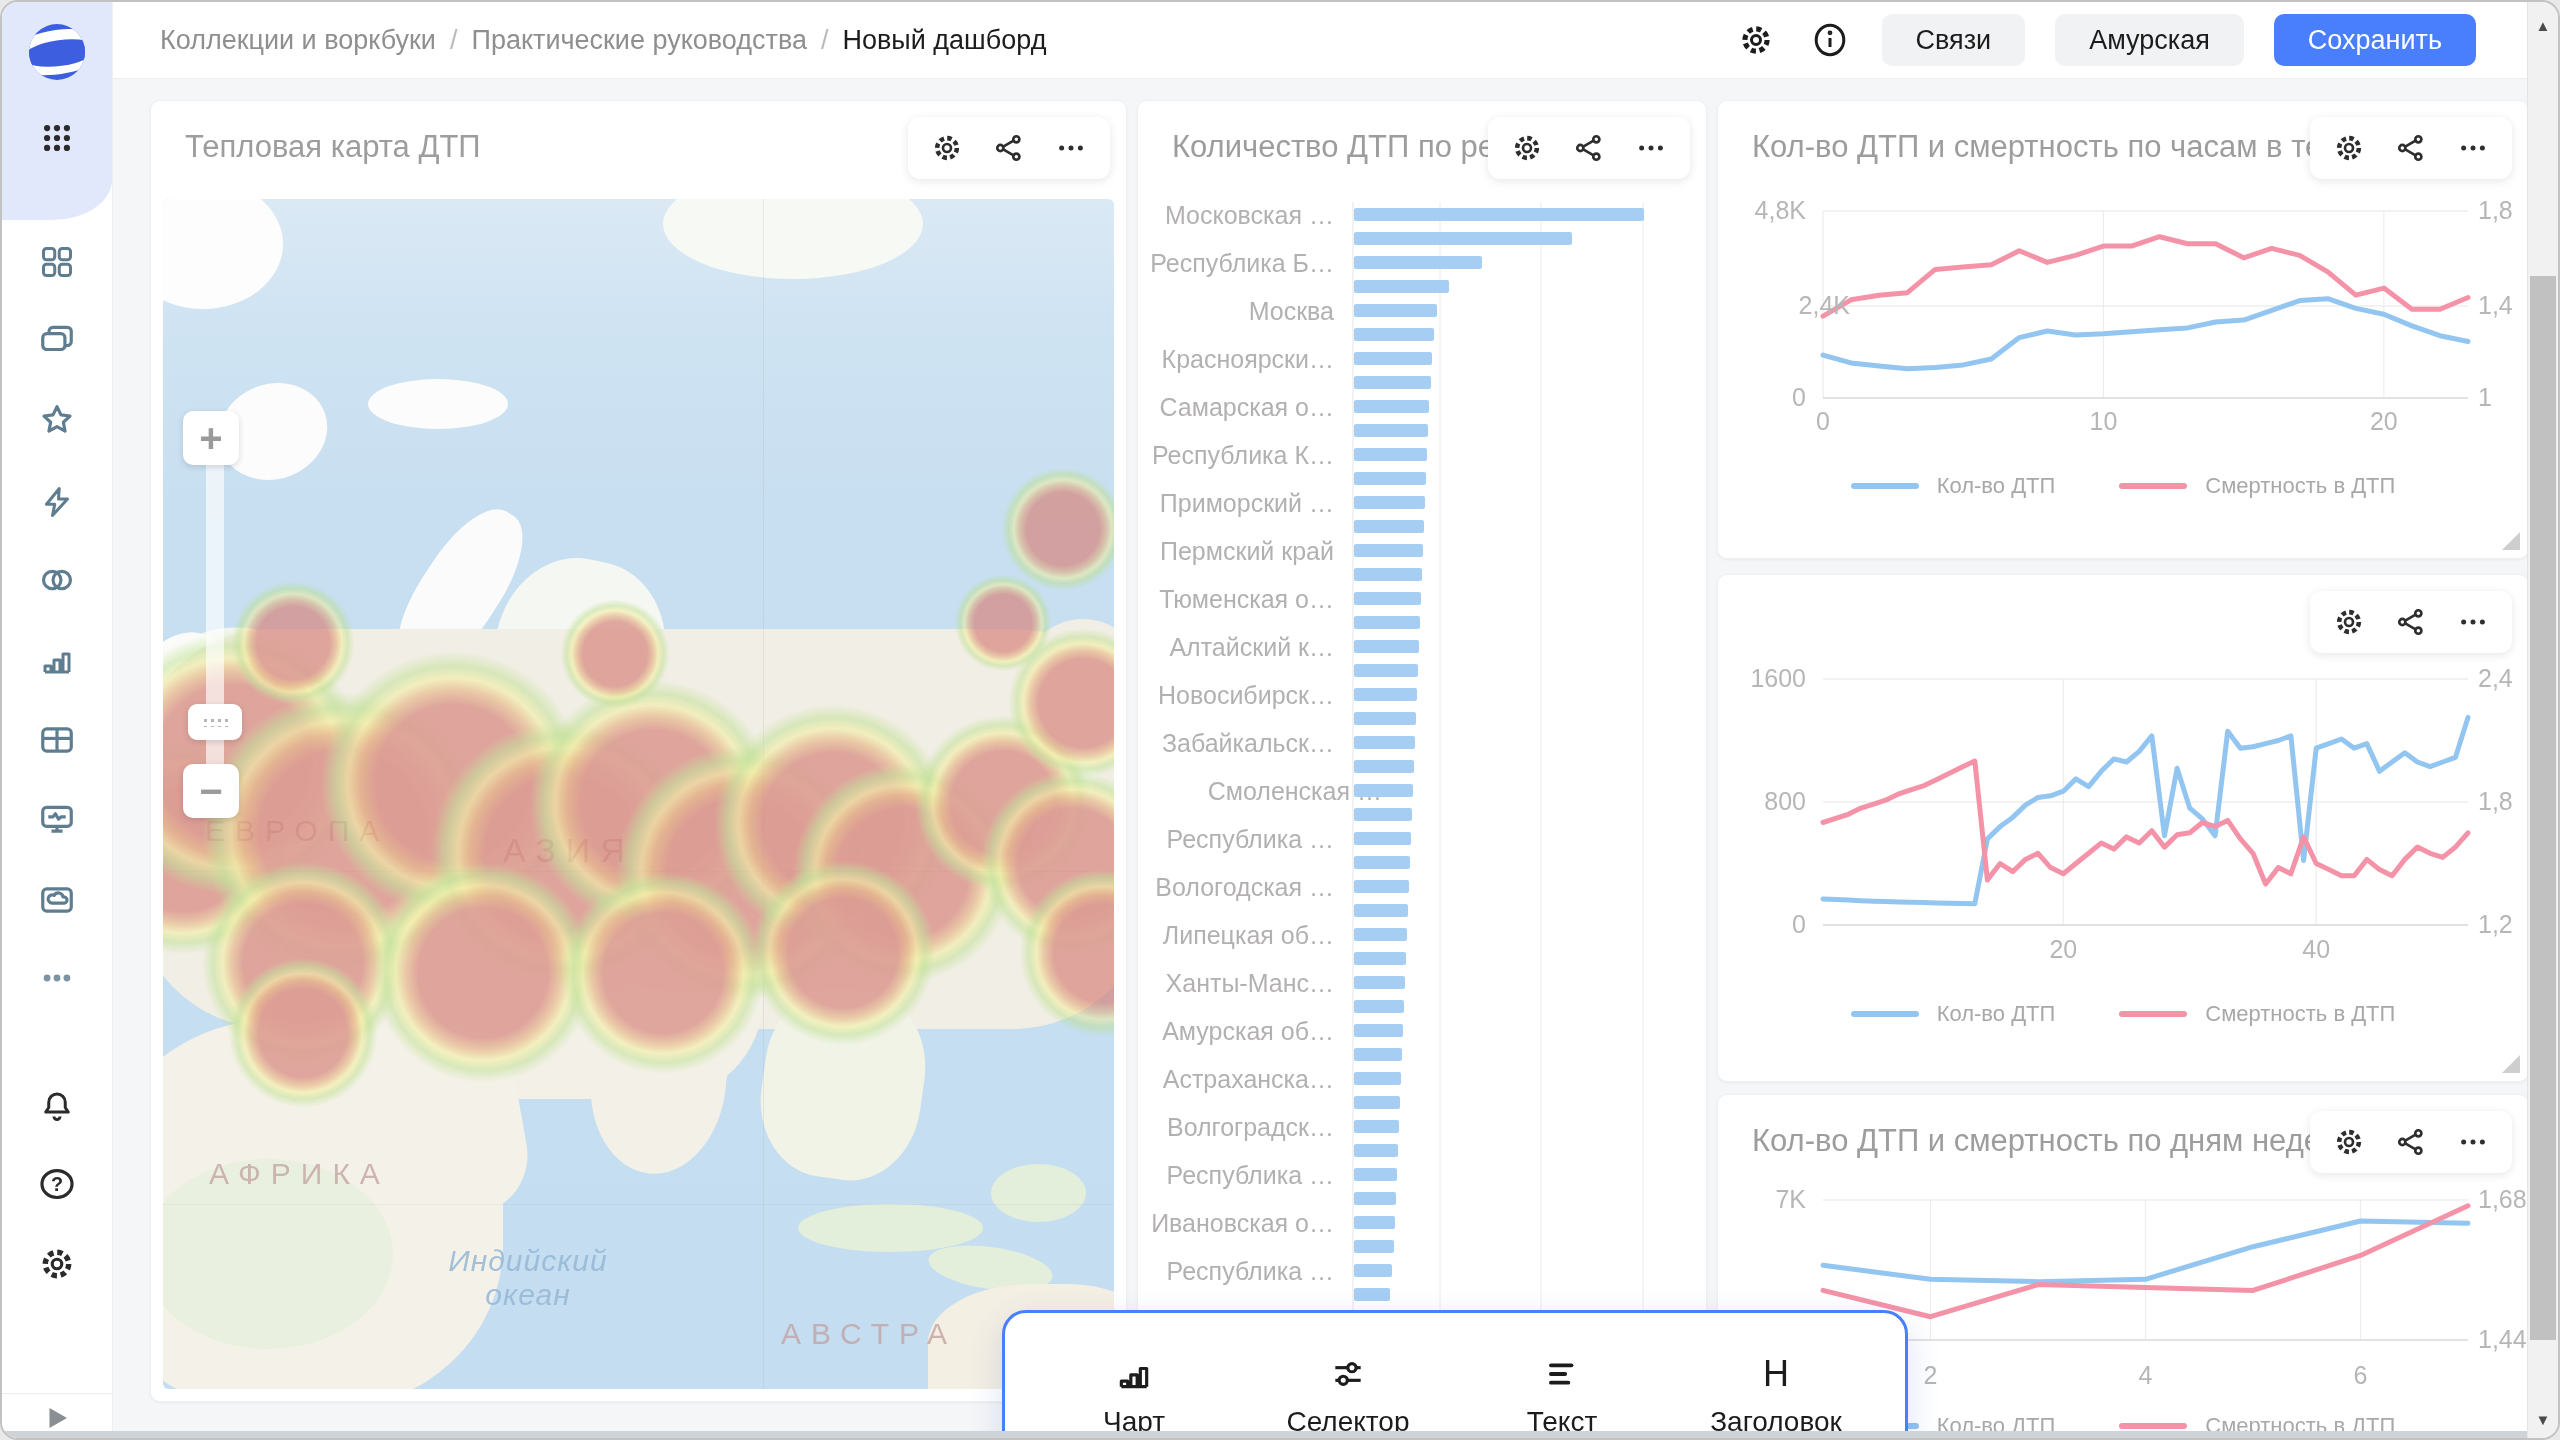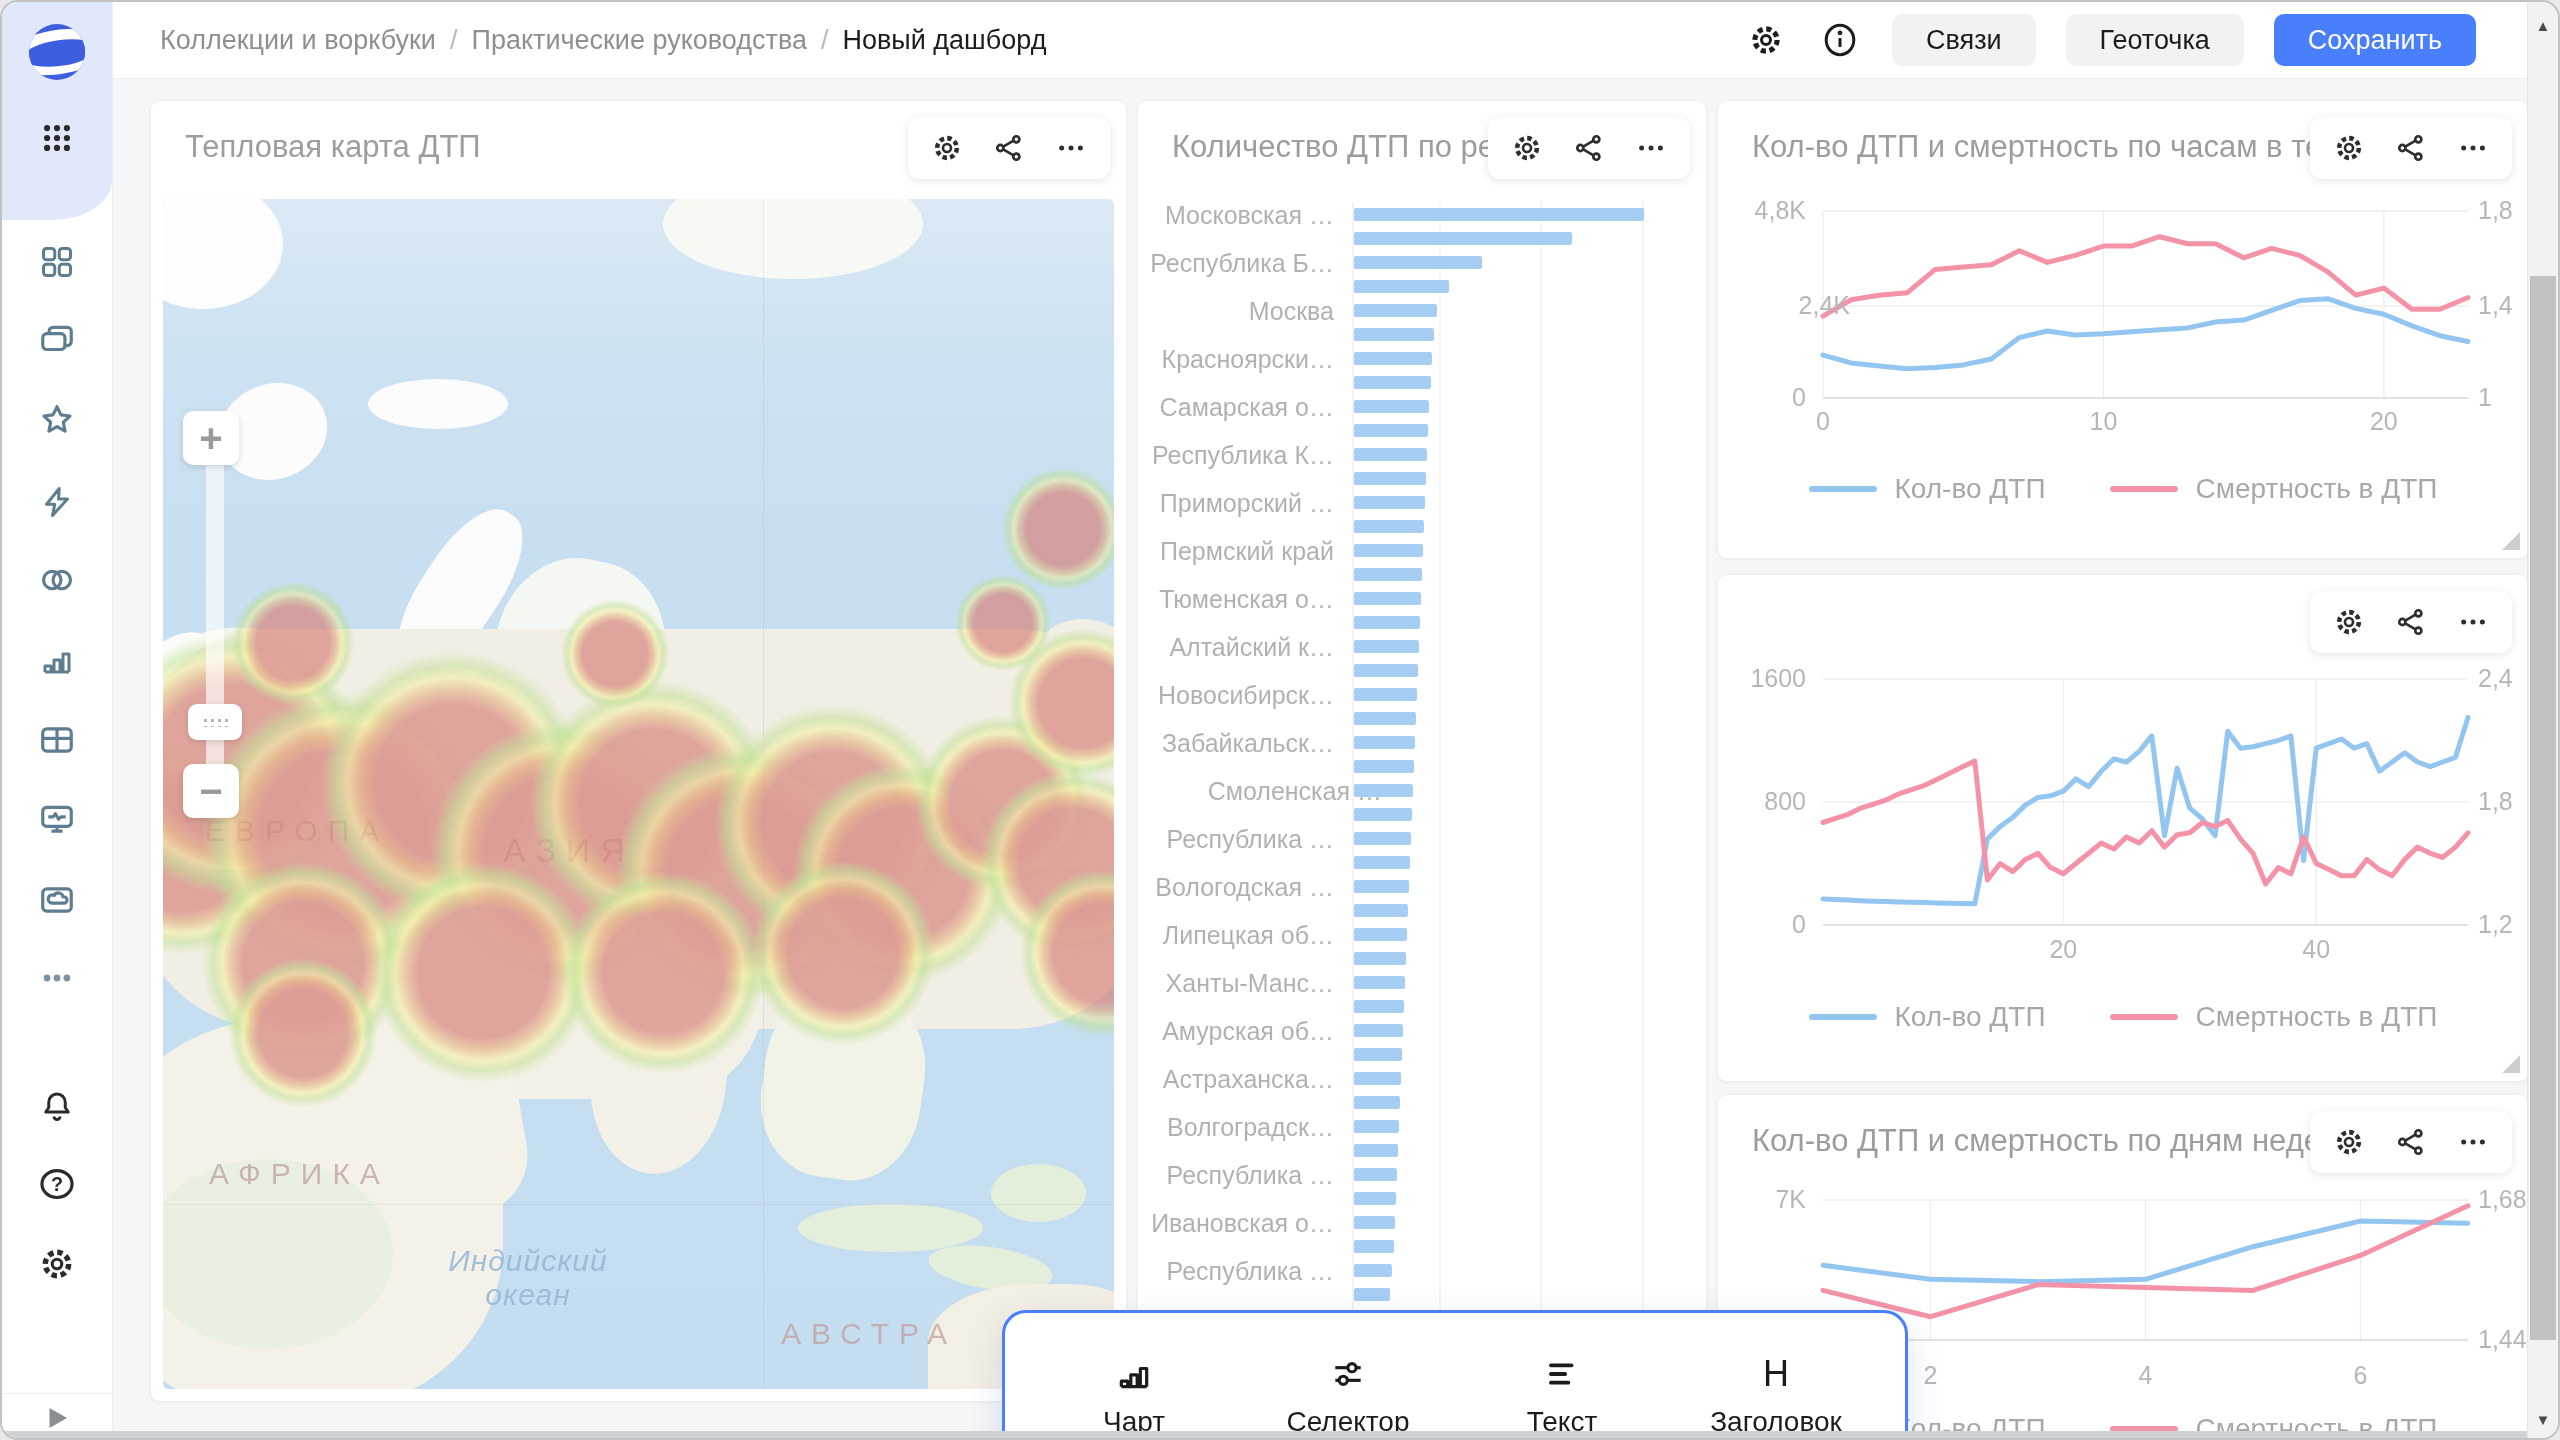--- a/index.html
+++ b/index.html
@@ -52,21 +52,21 @@
   .zoombtn{position:absolute;width:56px;height:54px;background:#fff;border-radius:10px;box-shadow:0 2px 6px rgba(0,0,0,.14);display:flex;align-items:center;justify-content:center;font-size:40px;color:#9a9a9a;z-index:10;cursor:pointer;font-weight:bold;}
   #zoom-track{position:absolute;left:43px;top:238px;width:18px;height:360px;background:rgba(255,255,255,.65);border-radius:9px;z-index:9;}
   #zoom-grip{position:absolute;left:25px;top:505px;width:54px;height:36px;background:#fff;border-radius:9px;box-shadow:0 2px 6px rgba(0,0,0,.14);z-index:10;cursor:grab;display:flex;align-items:center;justify-content:center;}
   #zoom-grip .dots{width:26px;height:10px;background-image:radial-gradient(circle,#b5b5b5 1.6px,transparent 2px);background-size:7px 7px;}
   
   .ax{position:absolute;font-size:25px;color:#b6b6b6;white-space:nowrap;}
   .ax-l{text-align:right;width:88px;left:0;}
   .ax-r{left:760px;}
   .bar-label{position:absolute;font-size:25px;color:#b3b0b0;text-align:right;width:196px;left:0;overflow:hidden;white-space:nowrap;}
   .chart-legend{position:absolute;left:0;width:100%;display:flex;justify-content:center;gap:64px;align-items:center;}
-  .chart-legend .li{display:flex;align-items:center;gap:18px;font-size:28px;color:#a8a8a8;}
+  .chart-legend .li{display:flex;align-items:center;gap:18px;font-size:22px;color:#a8a8a8;}
   .chart-legend .sw{width:68px;height:6px;border-radius:3px;}
   .sw.blue{background:#93c5f1;} .sw.pink{background:#f493a7;}
   
   #edit-toolbar{position:absolute;left:890px;top:1232px;width:900px;height:166px;background:#fff;border:3px solid #497ffc;border-radius:24px;box-shadow:0 12px 34px rgba(40,80,190,.16);z-index:50;display:flex;align-items:center;justify-content:space-evenly;}
   .tool-item{display:flex;flex-direction:column;align-items:center;gap:12px;cursor:pointer;width:170px;}
   .tool-item .t-label{font-size:28px;color:#1c1c1c;}
   .tool-item .t-icon{height:40px;display:flex;align-items:center;justify-content:center;color:#1c1c1c;font-size:34px;}
   
   #vscroll{position:absolute;right:0;top:0;width:30px;height:1440px;background:#f1f1f1;border-left:1px solid #e4e4e4;z-index:60;}
   #vscroll .arrow{position:absolute;left:0;width:30px;height:30px;display:flex;align-items:center;justify-content:center;color:#4a4a4a;font-size:15px;cursor:pointer;}
@@ -204,21 +204,21 @@
         <svg width="36" height="36" viewBox="0 0 24 24" fill="none" stroke="#1c1c1c" stroke-width="2">
             <ellipse cx="12" cy="12" rx="9.2" ry="9.8"></ellipse>
             <line x1="12" y1="10.6" x2="12" y2="16.6"></line>
             <circle cx="12" cy="7.2" r="0.6" fill="#1c1c1c"></circle>
           </svg>
       </div>
       <div class="pill-btn">
           <span>Связи</span>
         </div>
       <div class="pill-btn">
-          <span>Геоточка</span>
+          <span>Амурская</span>
         </div>
       <div class="pill-btn primary">
           <span>Сохранить</span>
         </div>
     </div>
   </header>
 
   <main id="content">
 
     <section class="card" id="card-map">

